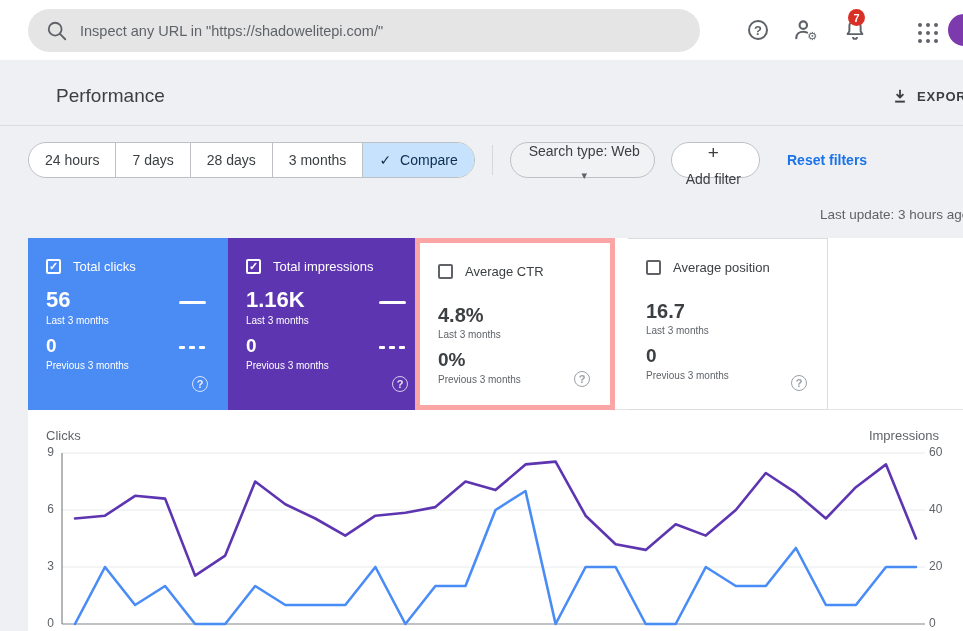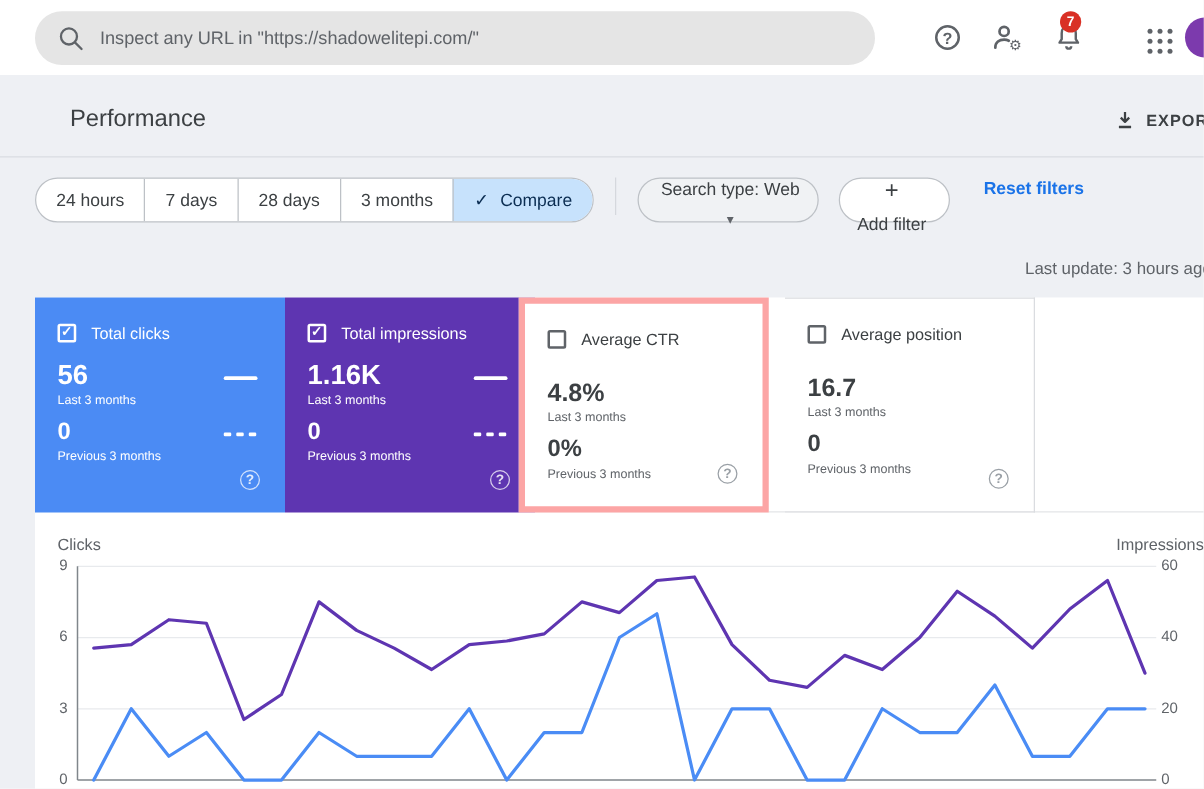--- a/index.html
+++ b/index.html
@@ -38,21 +38,21 @@
     box-shadow: 8px 0 0 #5f6368, 16px 0 0 #5f6368,
                 0 8px 0 #5f6368, 8px 8px 0 #5f6368, 16px 8px 0 #5f6368,
                 0 16px 0 #5f6368, 8px 16px 0 #5f6368, 16px 16px 0 #5f6368; }
   .avatar { position:absolute; left:948px; top:14px; width:32px; height:32px; border-radius:50%; background:#7c3aad; }
   
   .page-title { position:absolute; left:56px; top:85px; font-size:19px; color:#3c4043; }
   .export-btn { position:absolute; left:891px; top:87px; display:flex; align-items:center; gap:8px; cursor:pointer; white-space:nowrap; }
   .export-label { font-size:13px; font-weight:bold; letter-spacing:0.8px; color:#3c4043; }
   .divider { position:absolute; left:0; top:125px; width:963px; height:1px; background:#d9dce1; }
   
-  .chip-row { position:absolute; left:28px; top:142px; height:36px; display:flex; align-items:flex-start; }
+  .chip-row { position:absolute; left:28px; top:142px; height:36px; display:flex; align-items:center; }
   .seg-group { display:flex; height:36px; border:1px solid #bdc1c6; border-radius:18px; overflow:hidden; background:#fff; }
   .seg { padding:0 16px; display:flex; align-items:center; font-size:14px; color:#3c4043; border-left:1px solid #bdc1c6; cursor:pointer; white-space:nowrap; }
   .seg:first-child { border-left:none; }
   .seg.selected { background:#c7e2fc; color:#0b2d52; gap:9px; }
   .seg.selected .chk { font-size:14px; color:#0b2d52; }
   .v-sep { width:1px; height:30px; background:#d5d8dd; margin:0 17px; }
   .chip { height:36px; border:1px solid #bdc1c6; border-radius:18px; display:flex; align-items:center; font-size:14px; color:#3c4043; cursor:pointer; white-space:nowrap;flex-direction:column; }
   .chip.searchtype { background:#f0f2f4; padding:0 14px 0 18px; gap:10px; }
   .chip.addfilter { background:#fff; padding:0 18px 0 14px; gap:9px; margin-left:16px; }
   .caret { font-size:11px; color:#5f6368; }
@@ -87,21 +87,21 @@
   .dashed-dash { position:absolute; right:22px; top:108px; width:27px; display:flex; gap:4px; }
   .dashed-dash i { width:6px; height:3px; background:#fff; border-radius:1px; }
   .help-sm { position:absolute; right:20px; bottom:18px; width:16px; height:16px; border-radius:50%;
     font-size:11px; font-weight:bold; display:flex; align-items:center; justify-content:center; cursor:pointer; }
   .card.colored .help-sm { border:1.5px solid rgba(255,255,255,.75); color:rgba(255,255,255,.85); }
   .card.plain  .help-sm { border:1.5px solid #9aa0a6; color:#9aa0a6; }
   
   .chart-wrap { position:absolute; left:0; top:182px; width:935px; height:211px; }
   .axis-title { position:absolute; top:8px; font-size:13px; color:#5f6368; }
   .axis-title.left { left:18px; }
-  .axis-title.right { right:0;padding-left:22px; }
+  .axis-title.right { right:24px;padding-left:22px; }
   .tick { position:absolute; font-size:12px; color:#5f6368; }
   .tick.l { left:0; width:26px; text-align:right; }
   .tick.r { left:901px; text-align:left; }
   .chart-svg { position:absolute; left:0; top:0; }
 </style>
 </head>
 <body>
 
 <div class="topbar">
   <div class="search-pill">

